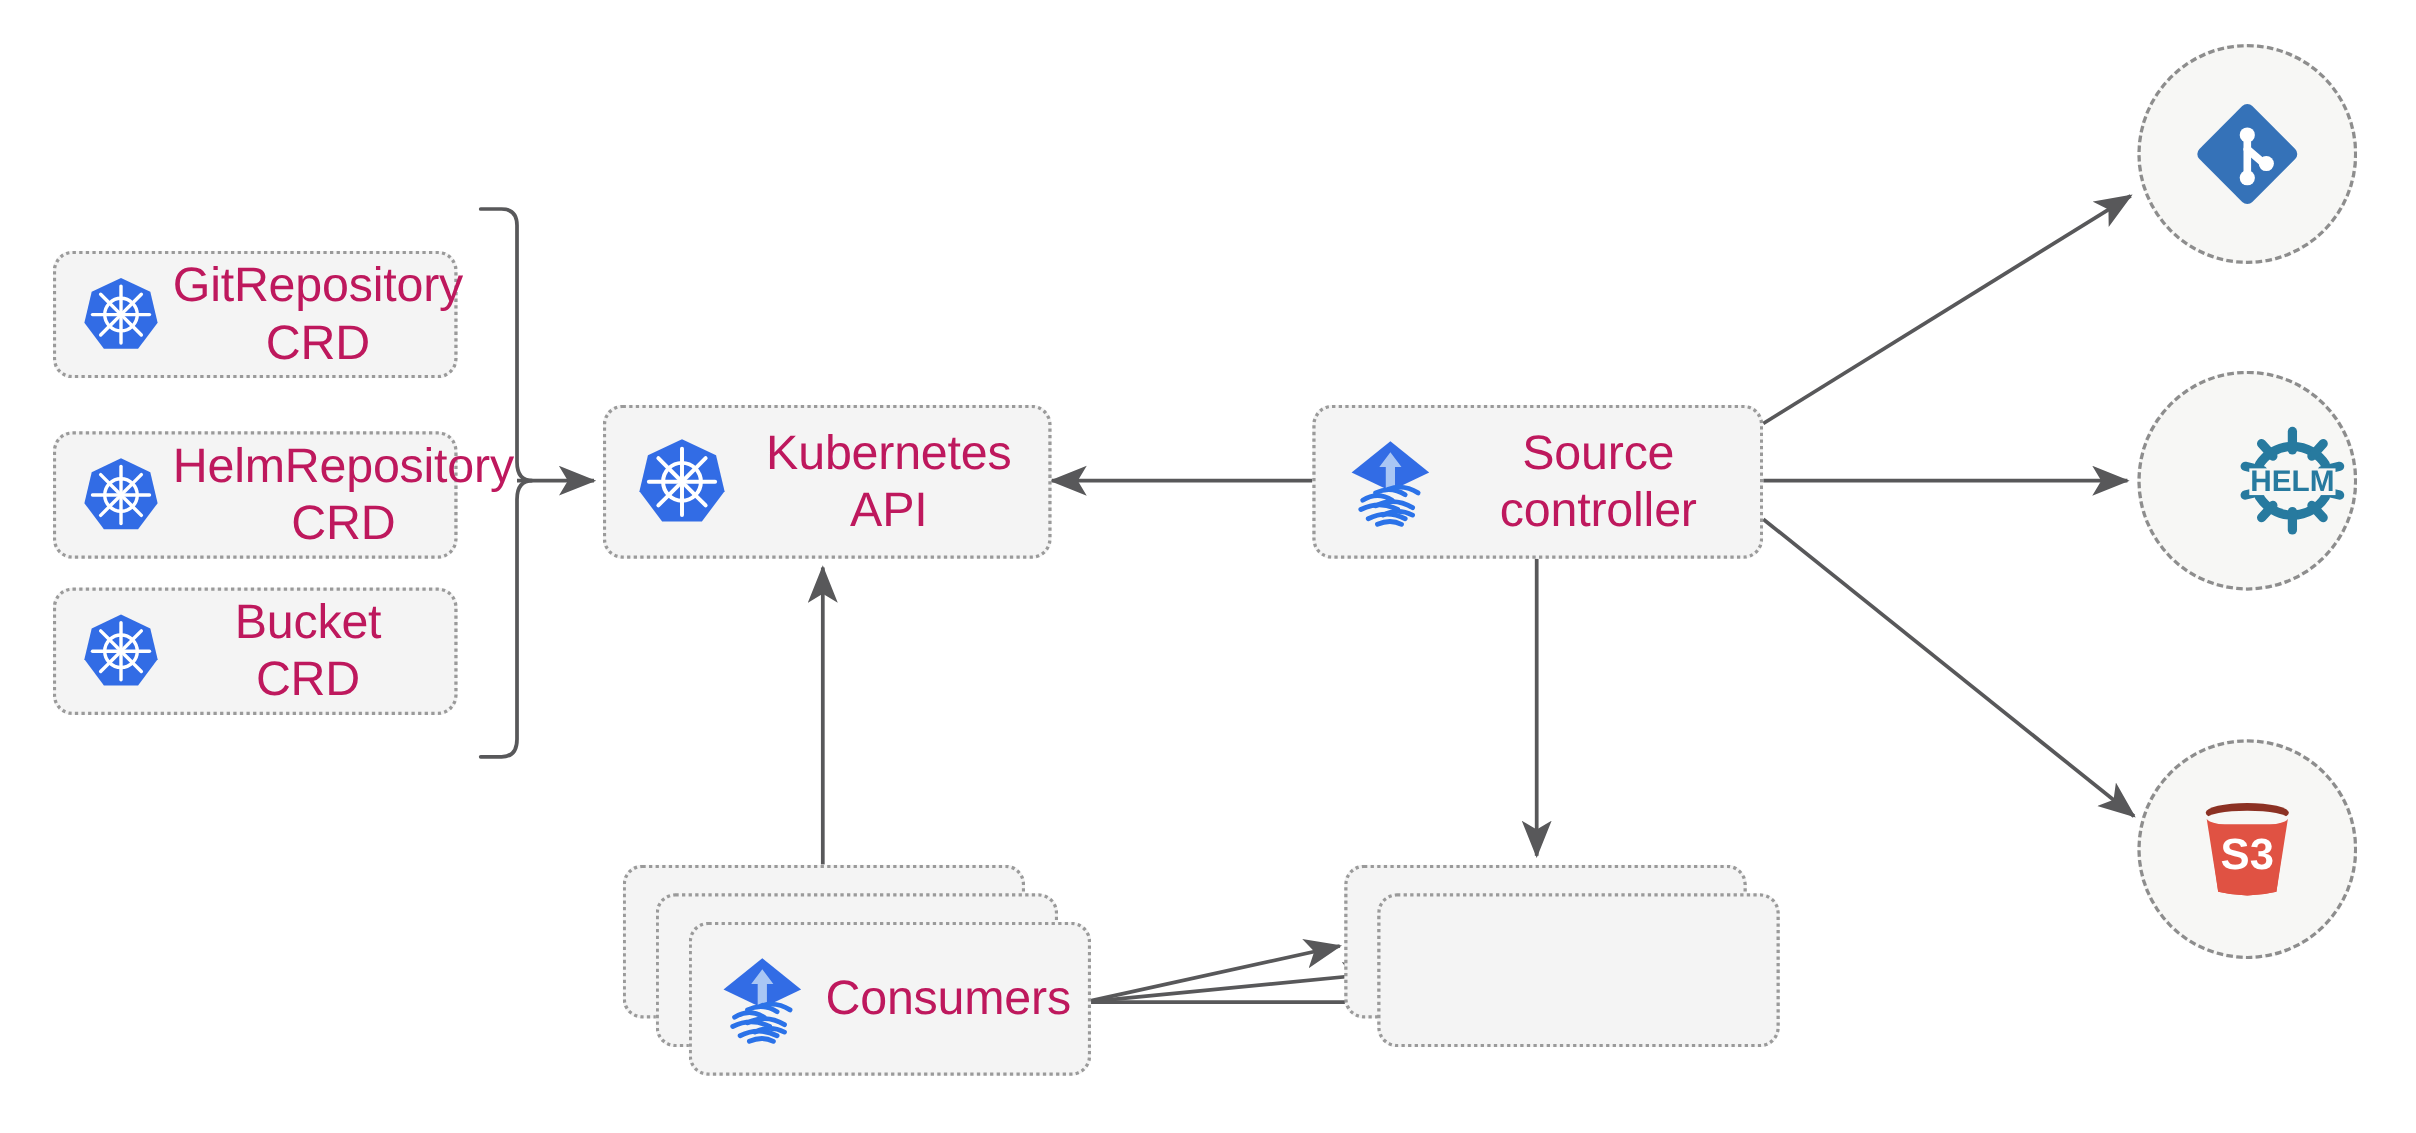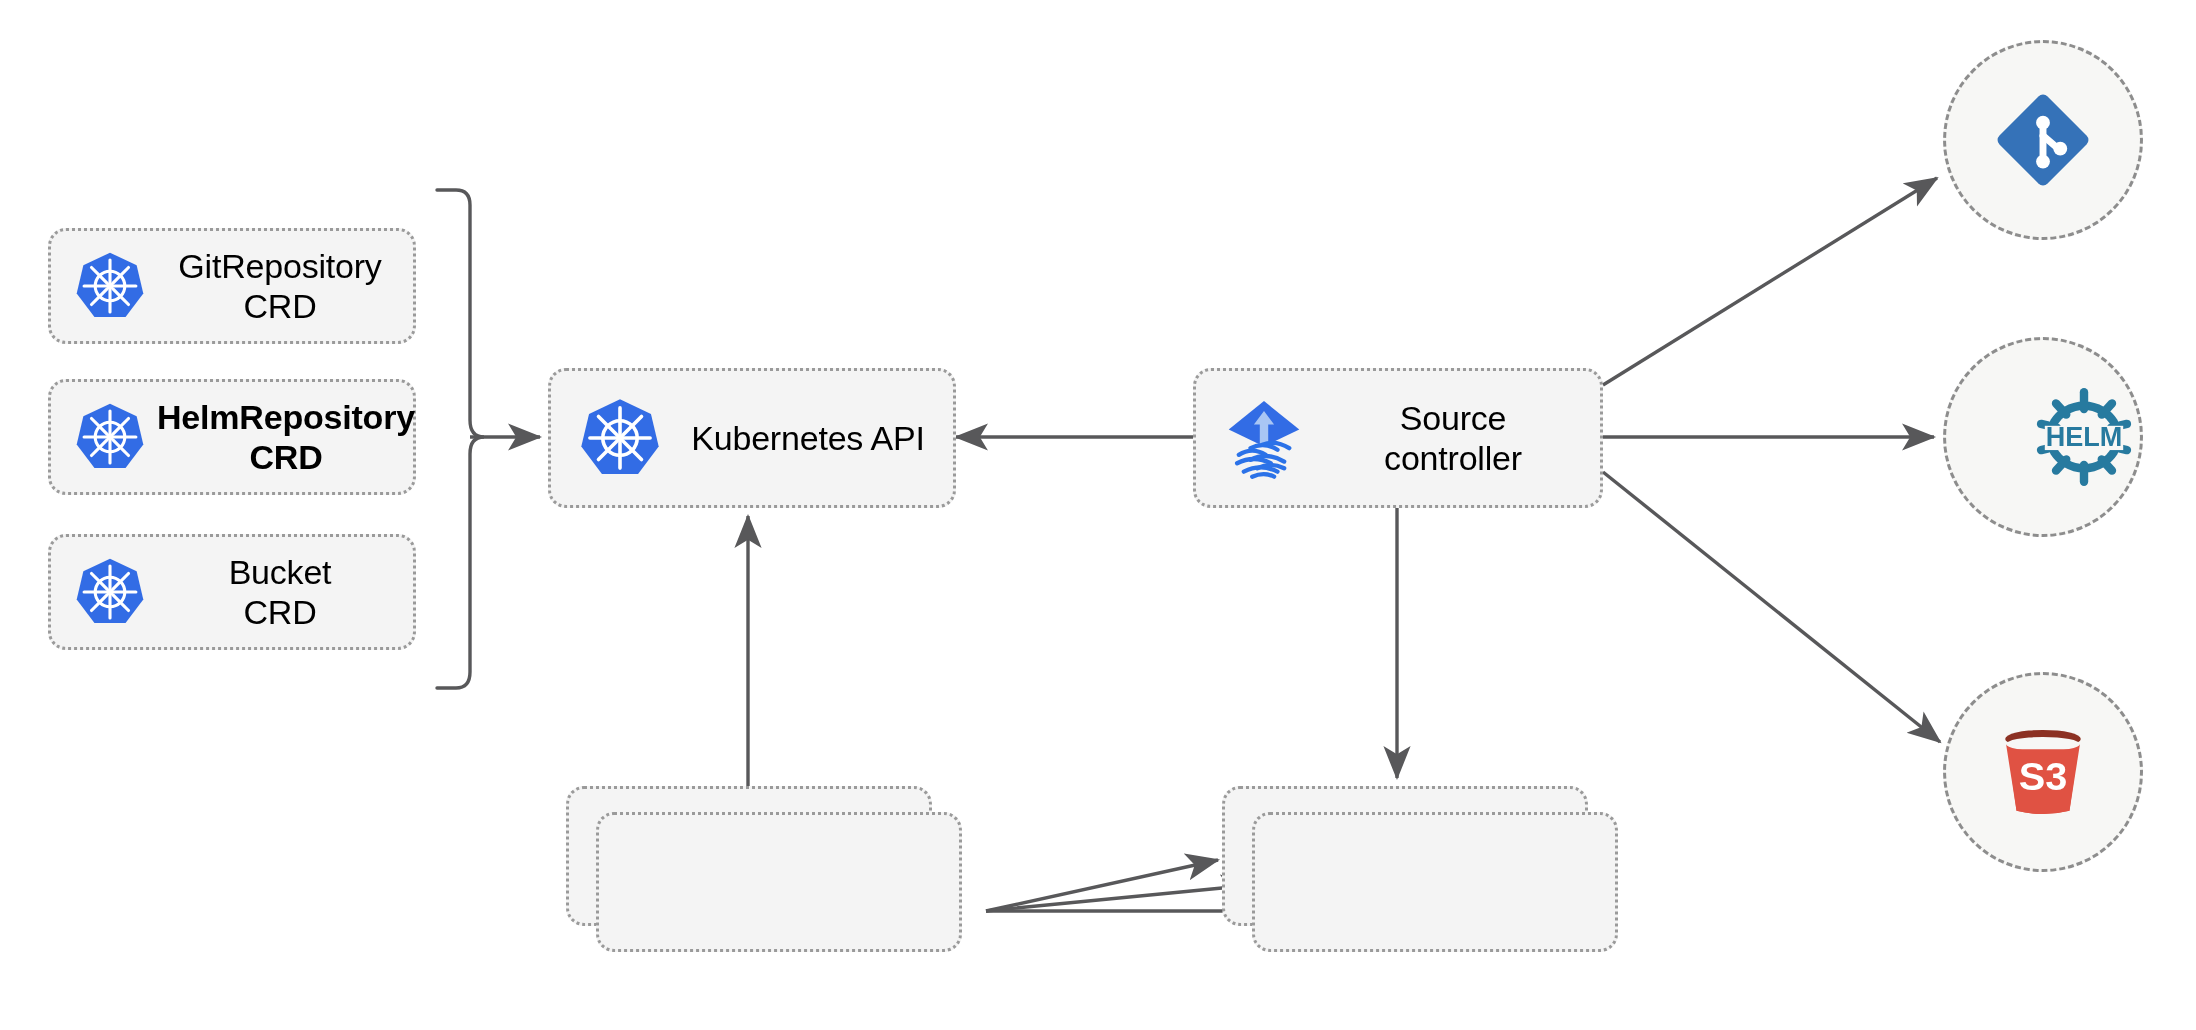--- a/index.html
+++ b/index.html
@@ -35,22 +35,22 @@
     border: 3px dotted #9a9a9a;
     border-radius: 18px;
     display: flex;
     align-items: center;
     justify-content: flex-start;
   }
   .node.ghost {
     background: #f4f4f4;
   }
   .node .label {
-    color: #000000;
-    font-size: 34px;
+    color: #be185d;
+    font-size: 44px;
     line-height: 1.18;
     text-align: center;
     white-space: pre-line;
     letter-spacing: -0.2px;
   }
   .crd-box {
     width: 368px;
     height: 116px;
     padding-left: 22px;
     gap: 10px;
@@ -151,21 +151,21 @@
           <line x1="63" y1="37" x2="54" y2="46"></line>
           <line x1="46" y1="54" x2="37" y2="63"></line>
         </g>
         <circle cx="50" cy="50" r="4.6" fill="#ffffff"></circle>
       </svg>
     </span>
     <span class="label">GitRepository
 CRD</span>
   </div>
 
-  <div class="node crd-box" style="left:48px; top:379px;font-weight:bold;">
+  <div class="node crd-box" style="left:48px; top:392px;">
     <span class="icon-k8s">
       <svg viewBox="0 0 100 100" width="74" height="74" xmlns="http://www.w3.org/2000/svg">
         <path d="M50 5 L86 22 L95 60 L71 92 L29 92 L5 60 L14 22 Z" fill="#326CE5"></path>
         <g fill="none" stroke="#ffffff" stroke-width="4.2" stroke-linecap="round">
           <circle cx="50" cy="50" r="20"></circle>
           <line x1="50" y1="15" x2="50" y2="30"></line>
           <line x1="50" y1="70" x2="50" y2="85"></line>
           <line x1="15" y1="50" x2="30" y2="50"></line>
           <line x1="70" y1="50" x2="85" y2="50"></line>
           <line x1="25" y1="25" x2="36" y2="36"></line>
@@ -264,20 +264,39 @@
         </g>
         <circle cx="50" cy="50" r="4.6" fill="#ffffff"></circle>
       </svg>
     </span>
     <span class="label">Kubernetes API</span>
   </div>
 
   <div class="stack-wrap" style="left:566px; top:786px; width:420px; height:200px;">
     <div class="node ghost" style="width:366px; height:140px; left:0; top:0;"></div>
     <div class="node ghost" style="width:366px; height:140px; left:30px; top:26px;"></div>
+    <div class="node big-box" style="width:366px; height:140px; left:60px; top:52px; padding-left:22px;">
+      <span class="icon-flux">
+        <svg viewBox="0 0 100 100" width="84" height="84" xmlns="http://www.w3.org/2000/svg">
+          <path d="M50 6 L92 40 L50 60 L8 40 Z" fill="#326CE5"></path>
+          <path d="M50 18 L62 34 L55 34 L55 58 L45 58 L45 34 L38 34 Z" fill="#A9C6F4"></path>
+          <g stroke="#2B72E8" stroke-width="5.2" stroke-linecap="round" fill="none">
+            <path d="M20 70 Q 36 60 52 70"></path>
+            <path d="M34 62 Q 50 54 66 64"></path>
+            <path d="M48 58 Q 64 52 80 62"></path>
+            <path d="M18 80 Q 38 70 58 80"></path>
+            <path d="M34 76 Q 54 66 74 78"></path>
+            <path d="M26 90 Q 46 80 66 90"></path>
+            <path d="M42 86 Q 58 78 74 86"></path>
+            <path d="M36 96 Q 50 90 62 96"></path>
+          </g>
+        </svg>
+      </span>
+      <span class="label">Consumers</span>
+    </div>
   </div>
 
   <div class="stack-wrap" style="left:1222px; top:786px; width:420px; height:200px;">
     <div class="node ghost" style="width:366px; height:140px; left:0; top:0;"></div>
     <div class="node ghost" style="width:366px; height:140px; left:30px; top:26px;"></div>
   </div>
 
   <div class="circle" style="left:1943px; top:40px;">
     <span>
       <svg viewBox="0 0 100 100" width="108" height="108" xmlns="http://www.w3.org/2000/svg">

